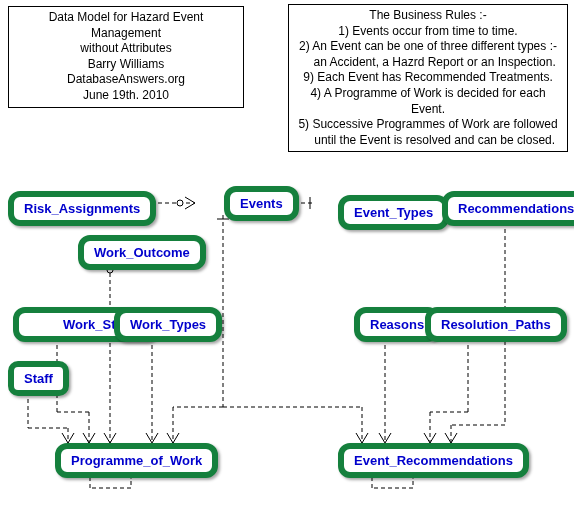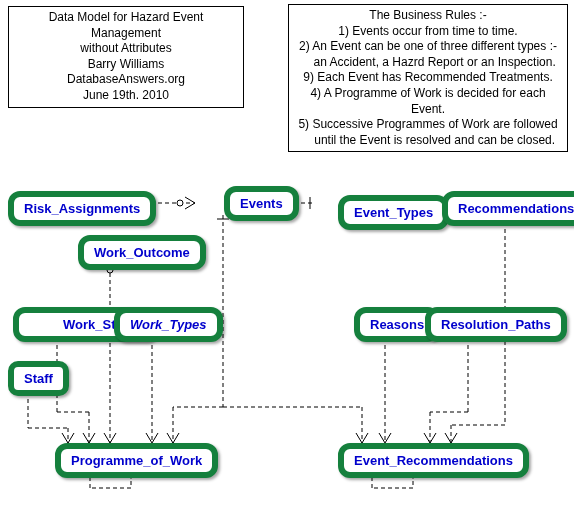--- a/index.html
+++ b/index.html
@@ -176,21 +176,21 @@
 </div>
 
 <div class="entity" style="left:8px; top:191px;">Risk_Assignments</div>
 <div class="entity" style="left:195px; top:186px;margin-left:29px;">Events</div>
 <div class="entity" style="left:314px; top:195px;margin-left:24px;">Event_Types</div>
 <div class="entity" style="left:442px; top:191px;">Recommendations</div>
 
 <div class="entity" style="left:60px; top:235px;margin-left:18px;">Work_Outcome</div>
 
 <div class="entity" style="left:13px; top:307px;padding-left:44px;">Work_Status</div>
-<div class="entity" style="left:114px; top:307px;font-style:italic;">Work_Types</div>
+<div class="entity" style="left:114px; top:307px;">Work_Types</div>
 <div class="entity" style="left:354px; top:307px;">Reasons</div>
 <div class="entity" style="left:425px; top:307px;">Resolution_Paths</div>
 
 <div class="entity" style="left:8px; top:361px;border-radius:10px;">Staff</div>
 
 <div class="entity" style="left:55px; top:443px;">Programme_of_Work</div>
 <div class="entity" style="left:338px; top:443px;">Event_Recommendations</div>
 
 </div>
 

